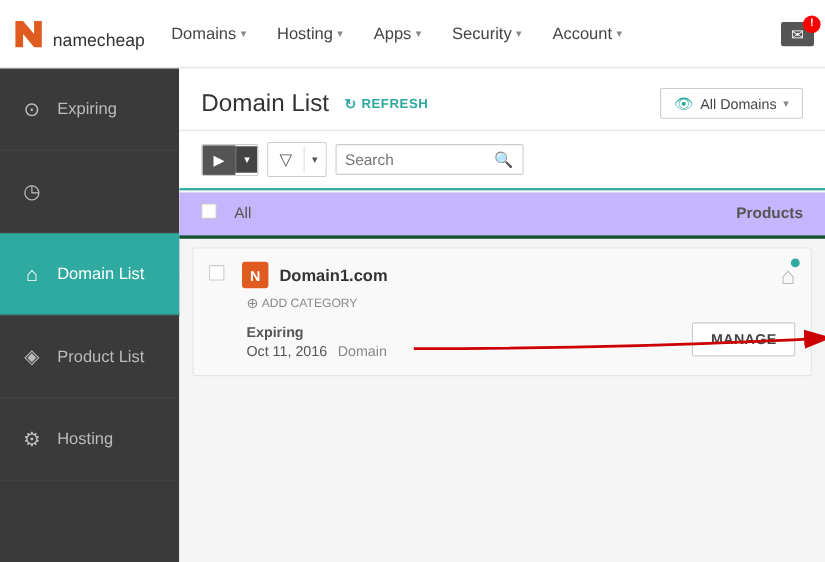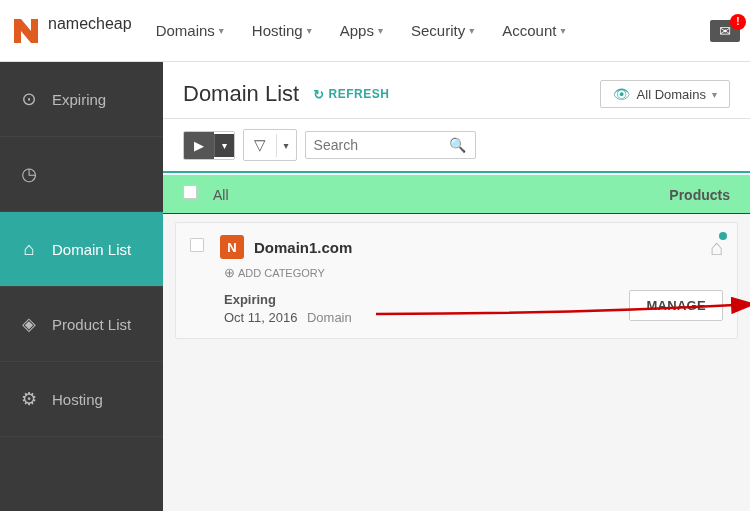--- a/index.html
+++ b/index.html
@@ -10,21 +10,21 @@
       display: flex;
       align-items: center;
       background: #fff;
       height: 62px;
       border-bottom: 1px solid #e0e0e0;
       padding: 0 10px;
       position: relative;
     }
     .logo-area {
       display: flex;
-      align-items: flex-start;
+      align-items: flex-end;
       margin-right: 10px;
     }
     .logo-n {
       width: 32px;
       height: 32px;
       margin-right: 6px;
     }
     .logo-text {
       font-size: 16px;
       color: #333;
@@ -269,24 +269,24 @@
     }
     .search-btn {
       color: #555;
       font-size: 14px;
       cursor: pointer;
     }
 
     
     .table-header {
       display: flex;
-      align-items: flex-end;
+      align-items: flex-start;
       padding: 10px 20px;
-      background: #86efac;
-      border-bottom: 1px solid #14532d;
+      background: #c4b5fd;
+      border-bottom: 3px solid #14532d;
       margin-top: 2px;
     }
     .check-col { width: 30px; }
     .all-label { font-size: 14px; color: #555; flex: 1; }
     .products-label { font-size: 14px; color: #555; font-weight: bold; }
 
     
     .domain-row {
       background: #f9f9f9;
       margin: 8px 12px;

